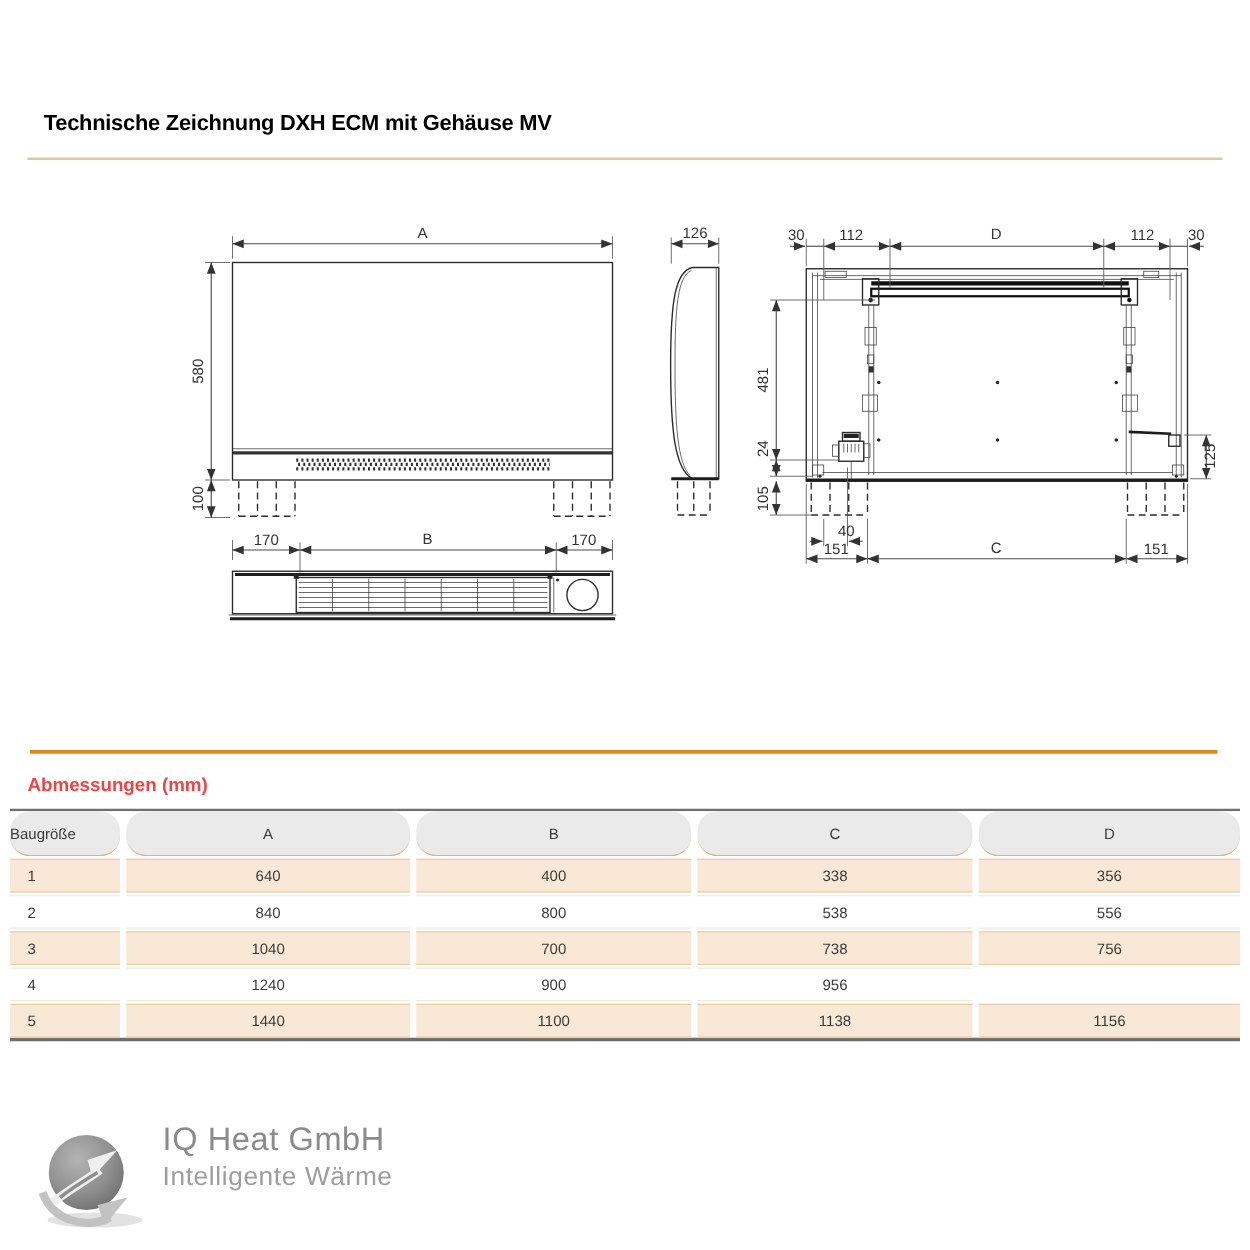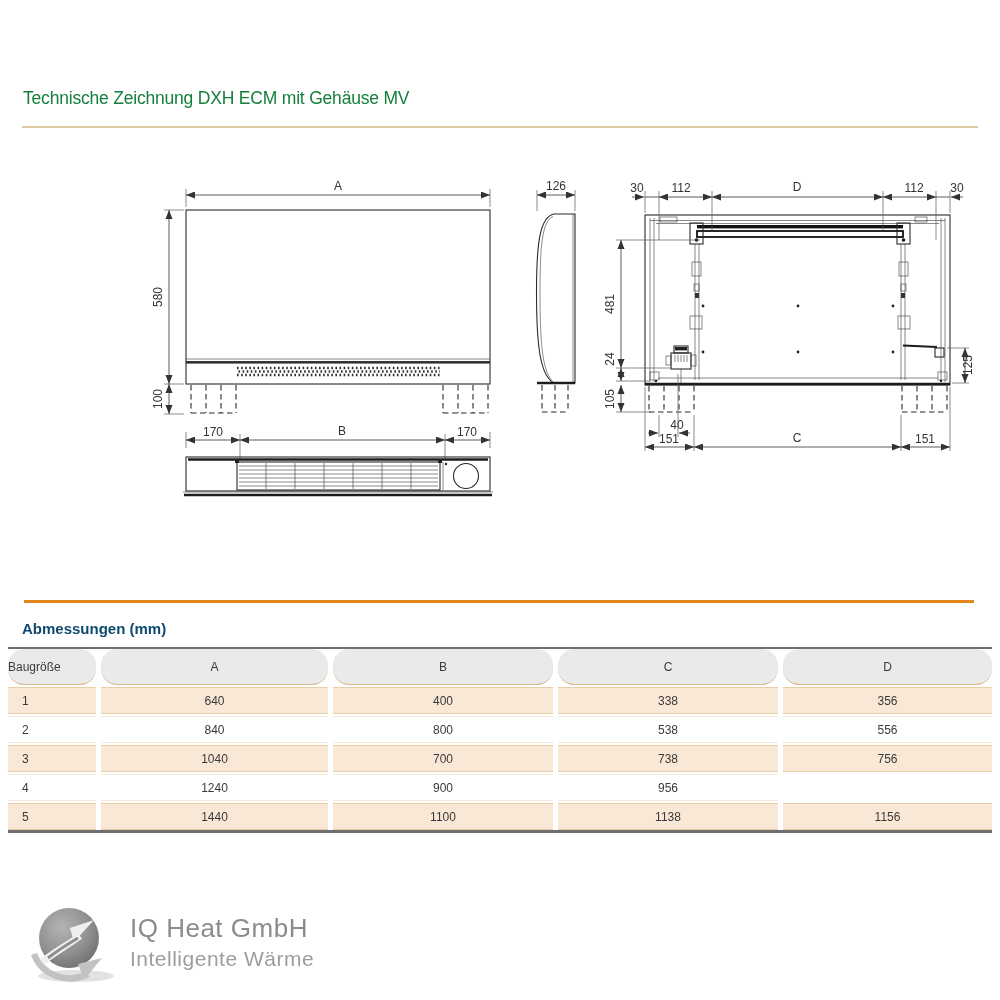--- a/index.html
+++ b/index.html
@@ -1,39 +1,39 @@
 <!DOCTYPE html>
 <html><head>
 <meta charset="utf-8">
 <style>
   html,body{margin:0;padding:0;}
   body{
     width:1000px;height:1000px;position:relative;background:#ffffff;
     font-family:"Liberation Sans", sans-serif;color:#1d1d1b;overflow:hidden;
   }
   .page-title{
-    position:absolute;left:23px;top:88px;font-size:17.5px;font-weight:400;
-    letter-spacing:-0.2px;color:#15803d;
+    position:absolute;left:35px;top:88px;font-size:17.5px;font-weight:700;
+    letter-spacing:-0.2px;color:#000000;
   }
   .title-rule{position:absolute;left:22px;top:126px;width:956px;height:2px;background:#dbc9a0;}
   svg.drawing{position:absolute;left:0;top:0;width:1000px;height:600px;}
   .orange-rule{position:absolute;left:24px;top:600px;width:950px;height:3px;background:#e2851d;}
-  .section-heading{position:absolute;left:22px;top:620px;font-size:15px;font-weight:700;color:#0c4a6e;}
+  .section-heading{position:absolute;left:22px;top:620px;font-size:15px;font-weight:700;color:#ef4444;}
   
   .tbl{position:absolute;left:8px;top:647px;width:984px;border-top:2px solid #6f6f6f;border-bottom:3px solid #6f6f6f;}
   .tr{display:grid;grid-template-columns:88px 227px 220px 220px 1fr;column-gap:5px;background:#fff;}
   .tr + .tr{margin-top:2px;}
   .cell{font-size:12px;color:#3a3a3a;text-align:center;padding:6px 0 5px 0;}
   .th-row .cell{background:#eaeaea;padding:11px 0 10px 0;border-bottom:1px solid #dcb288;border-radius:16px;}
   .c0{text-align:left;padding-left:10px;}
   .row-odd .cell{background:#fae8d6;border-top:1px solid #e9cda8;border-bottom:1px solid #e9cda8;}
   .row-even .cell{background:#ffffff;border-top:1px solid #f6e8da;border-bottom:1px solid #f6e8da;}
   .row-num{text-align:left;padding-left:14px;}
   
-  .logo{position:absolute;left:24px;top:896px;display:flex;align-items:center;gap:14px;}
+  .logo{position:absolute;left:24px;top:896px;display:flex;gap:14px;}
   .logo-text .company{font-size:26px;color:#8b8b8b;letter-spacing:0.5px;}
   .logo-text .tagline{font-size:21px;color:#9d9d9d;margin-top:3px;letter-spacing:0.5px;}
   
   .ln{stroke:#2b2b2b;stroke-width:1.1;fill:none;}
   .thn{stroke:#3a3a3a;stroke-width:0.6;fill:none;}
   .tk{stroke:#1d1d1d;stroke-width:2.4;fill:none;}
   .dash{stroke:#2b2b2b;stroke-width:1.1;fill:none;stroke-dasharray:5.5,3.5;}
   .dim{stroke:#4a4a4a;stroke-width:0.9;fill:none;}
   .ext{stroke:#5a5a5a;stroke-width:0.7;fill:none;}
   .perf{stroke:#2e2e2e;stroke-width:2.6;fill:none;stroke-dasharray:1.6,2.5;}

